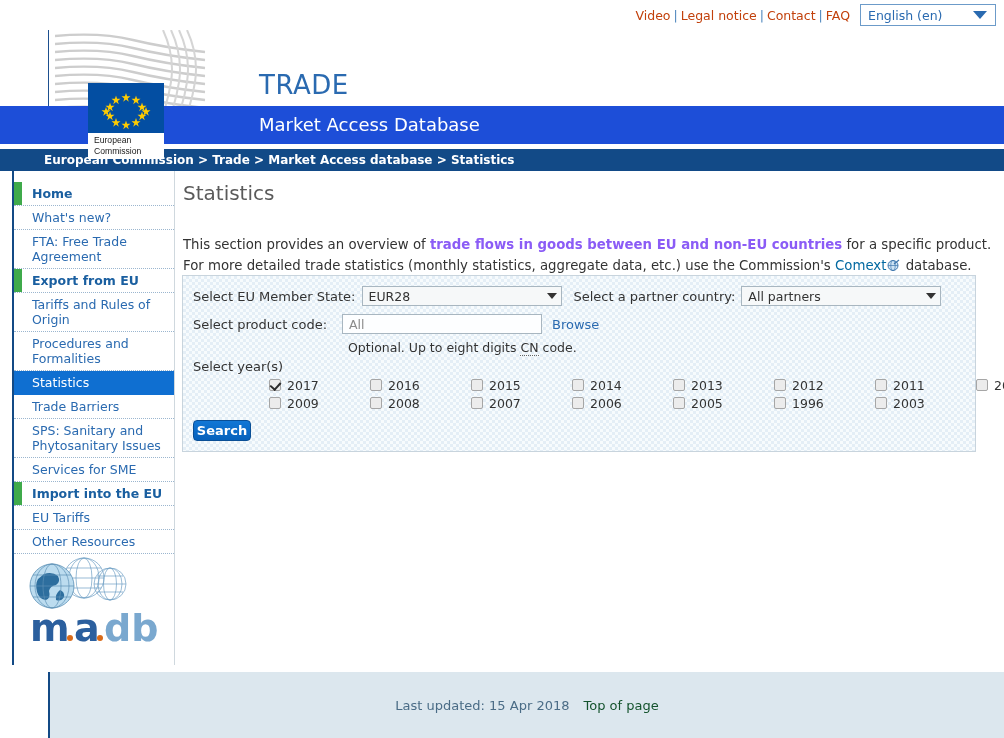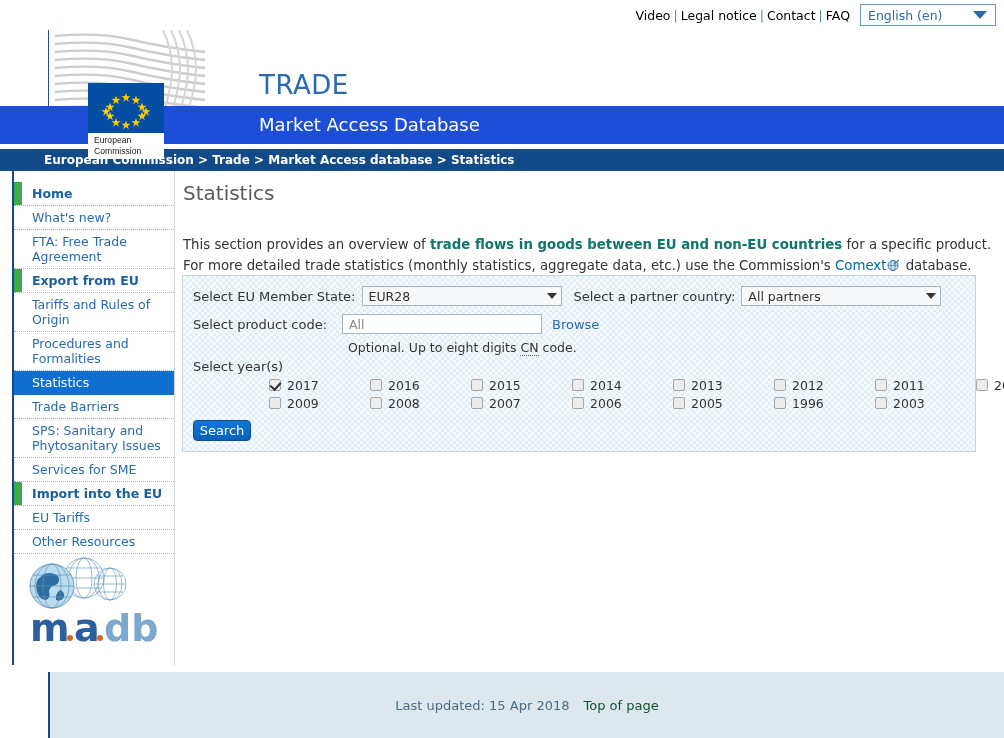--- a/index.html
+++ b/index.html
@@ -36,21 +36,21 @@
     box-sizing: border-box;
     padding-right: 8px;
   }
   .toplinks {
     font-size: 12.5px;
     color: #3b78b8;
     white-space: nowrap;
     margin-right: 10px;
   }
   .toplinks a {
-    color: #000000;
+    color: #c2410c;
     text-decoration: none;
   }
   .toplinks .sep {
     color: #4d86bd;
     margin: 0 3px;
   }
   .langsel {
     width: 136px;
     height: 22px;
     border: 1px solid #6c9bc9;
@@ -228,21 +228,21 @@
     font-weight: normal;
     color: #5a5a5a;
     font-family: "DejaVu Sans", sans-serif;
   }
   .intro {
     margin-top: 29px;
     font-size: 13.3px;
     line-height: 21px;
     color: #333333;
   }
-  .intro b { font-weight: bold; color: #0f766e; }
+  .intro b { font-weight: bold; color: #8b5cf6; }
   .comext {
     color: #0369a1;
     text-decoration: none;
   }
   .globe-ext {
     display: inline-block;
     vertical-align: -2px;
     margin: 0 1px;
   }
 
@@ -360,21 +360,21 @@
   }
   .searchbtn {
     margin-top: 9px;
     width: 58px;
     height: 21px;
     border: 1px solid #0a4f96;
     border-radius: 4px;
     background: linear-gradient(#1277d6, #0661bb);
     color: #ffffff;
     font-size: 13px;
-    font-weight: normal;
+    font-weight: bold;
     display: flex;
     align-items: center;
     justify-content: center;
     box-sizing: border-box;
   }
 
   
   .footer {
     position: absolute;
     left: 48px; bottom: 0;

